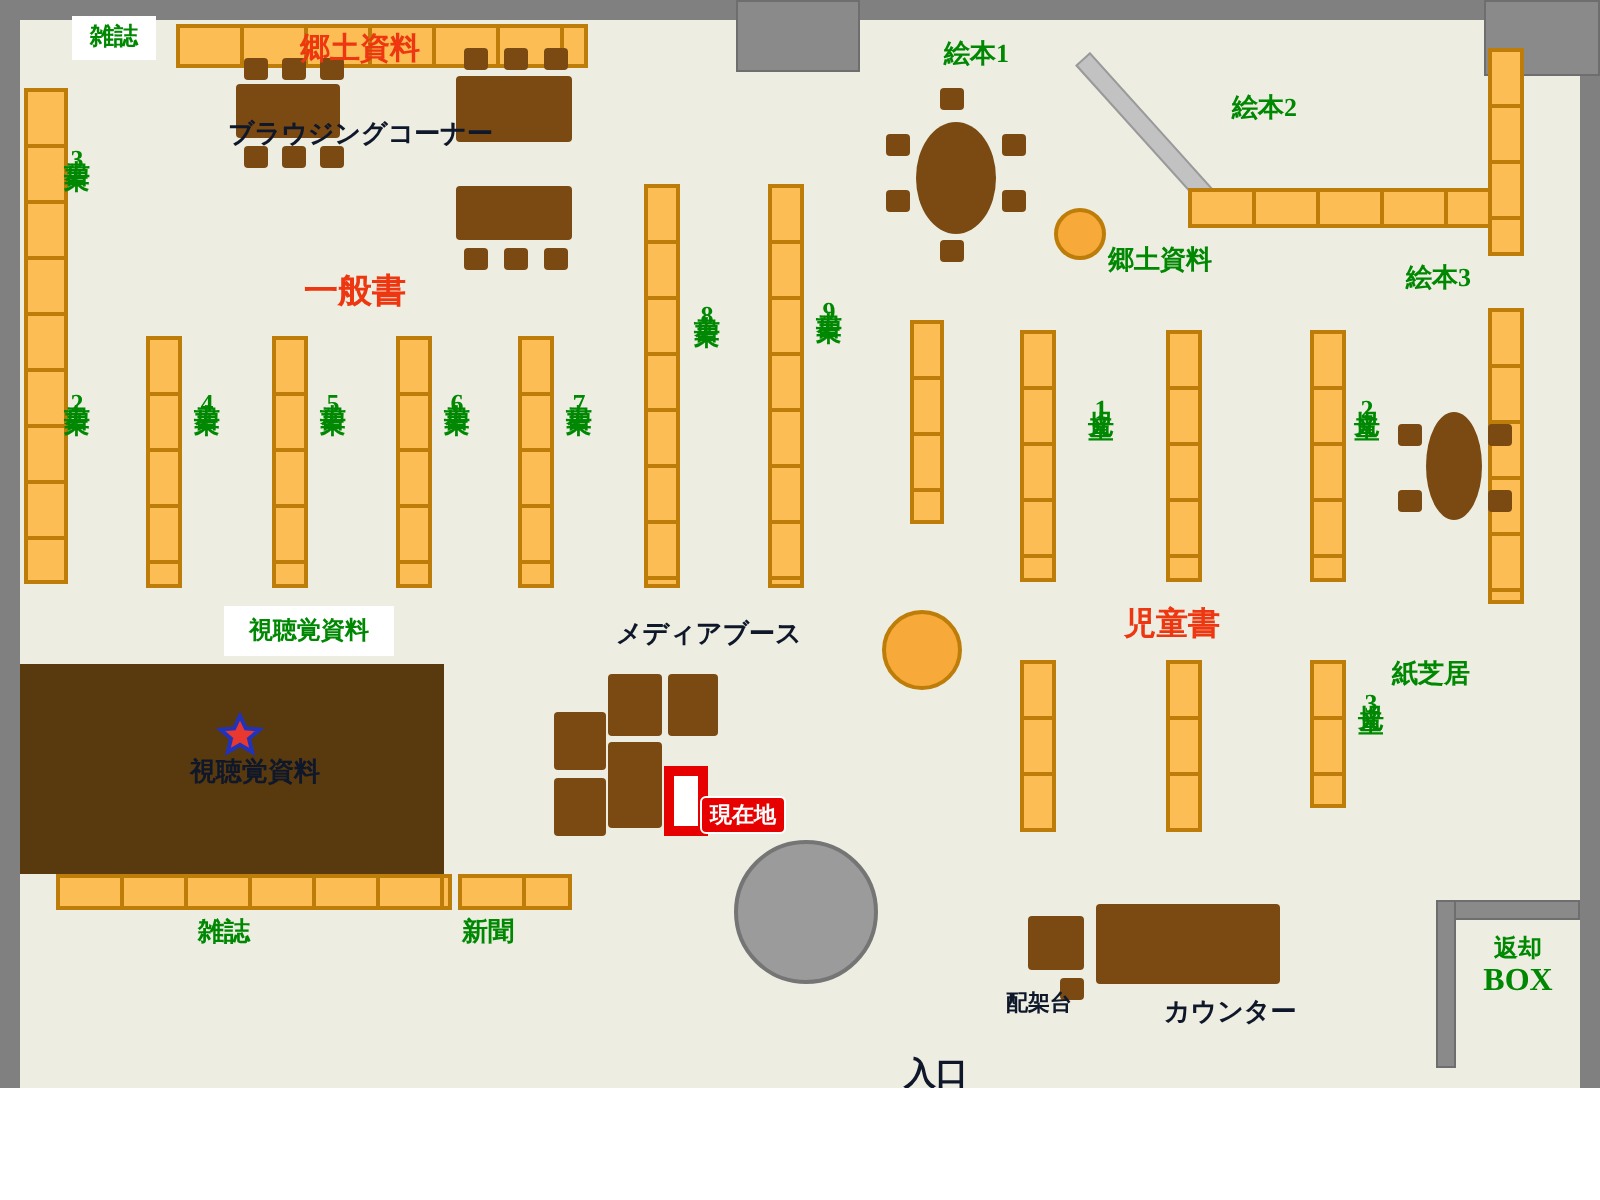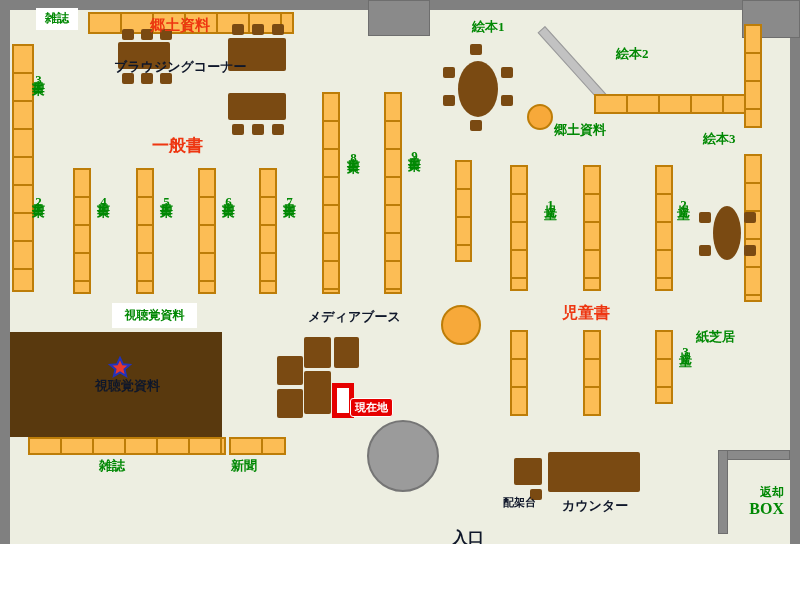--- a/index.html
+++ b/index.html
@@ -137,20 +137,20 @@
   <svg class="abs" style="left:108px;top:356px" width="24" height="24" viewBox="0 0 24 24">
     <path d="M12 2l2.9 6.2 6.8.6-5.2 4.5 1.6 6.7-6.1-3.6-6.1 3.6 1.6-6.7L2.3 8.8l6.8-.6z" fill="#e8382f" stroke="#2233bb" stroke-width="2"></path>
   </svg>
   <div class="abs lbl b" style="left:95px;top:379px">視聴覚資料</div>
 
   <div class="abs redtag" style="left:350px;top:398px">現在地</div>
 
   <div class="abs lbl g" style="left:99px;top:459px">雑誌</div>
   <div class="abs lbl g" style="left:231px;top:459px">新聞</div>
   <div class="abs lbl b" style="left:503px;top:496px;font-size:11px">配架台</div>
-  <div class="abs lbl b" style="left:562px;top:499px">カウンター</div>
-  <div class="abs" style="left:734px;top:486px;width:50px;text-align:right">
+  <div class="abs lbl b" style="left:582px;top:499px">カウンター</div>
+  <div class="abs" style="left:734px;top:468px;width:50px;text-align:center">
     <div class="lbl g" style="font-size:12px">返却</div>
     <div class="lbl g" style="font-size:16px">BOX</div>
   </div>
   <div class="abs lbl b" style="left:452px;top:529px;font-size:16px">入口</div>
 
 </div>
 
 </body></html>

